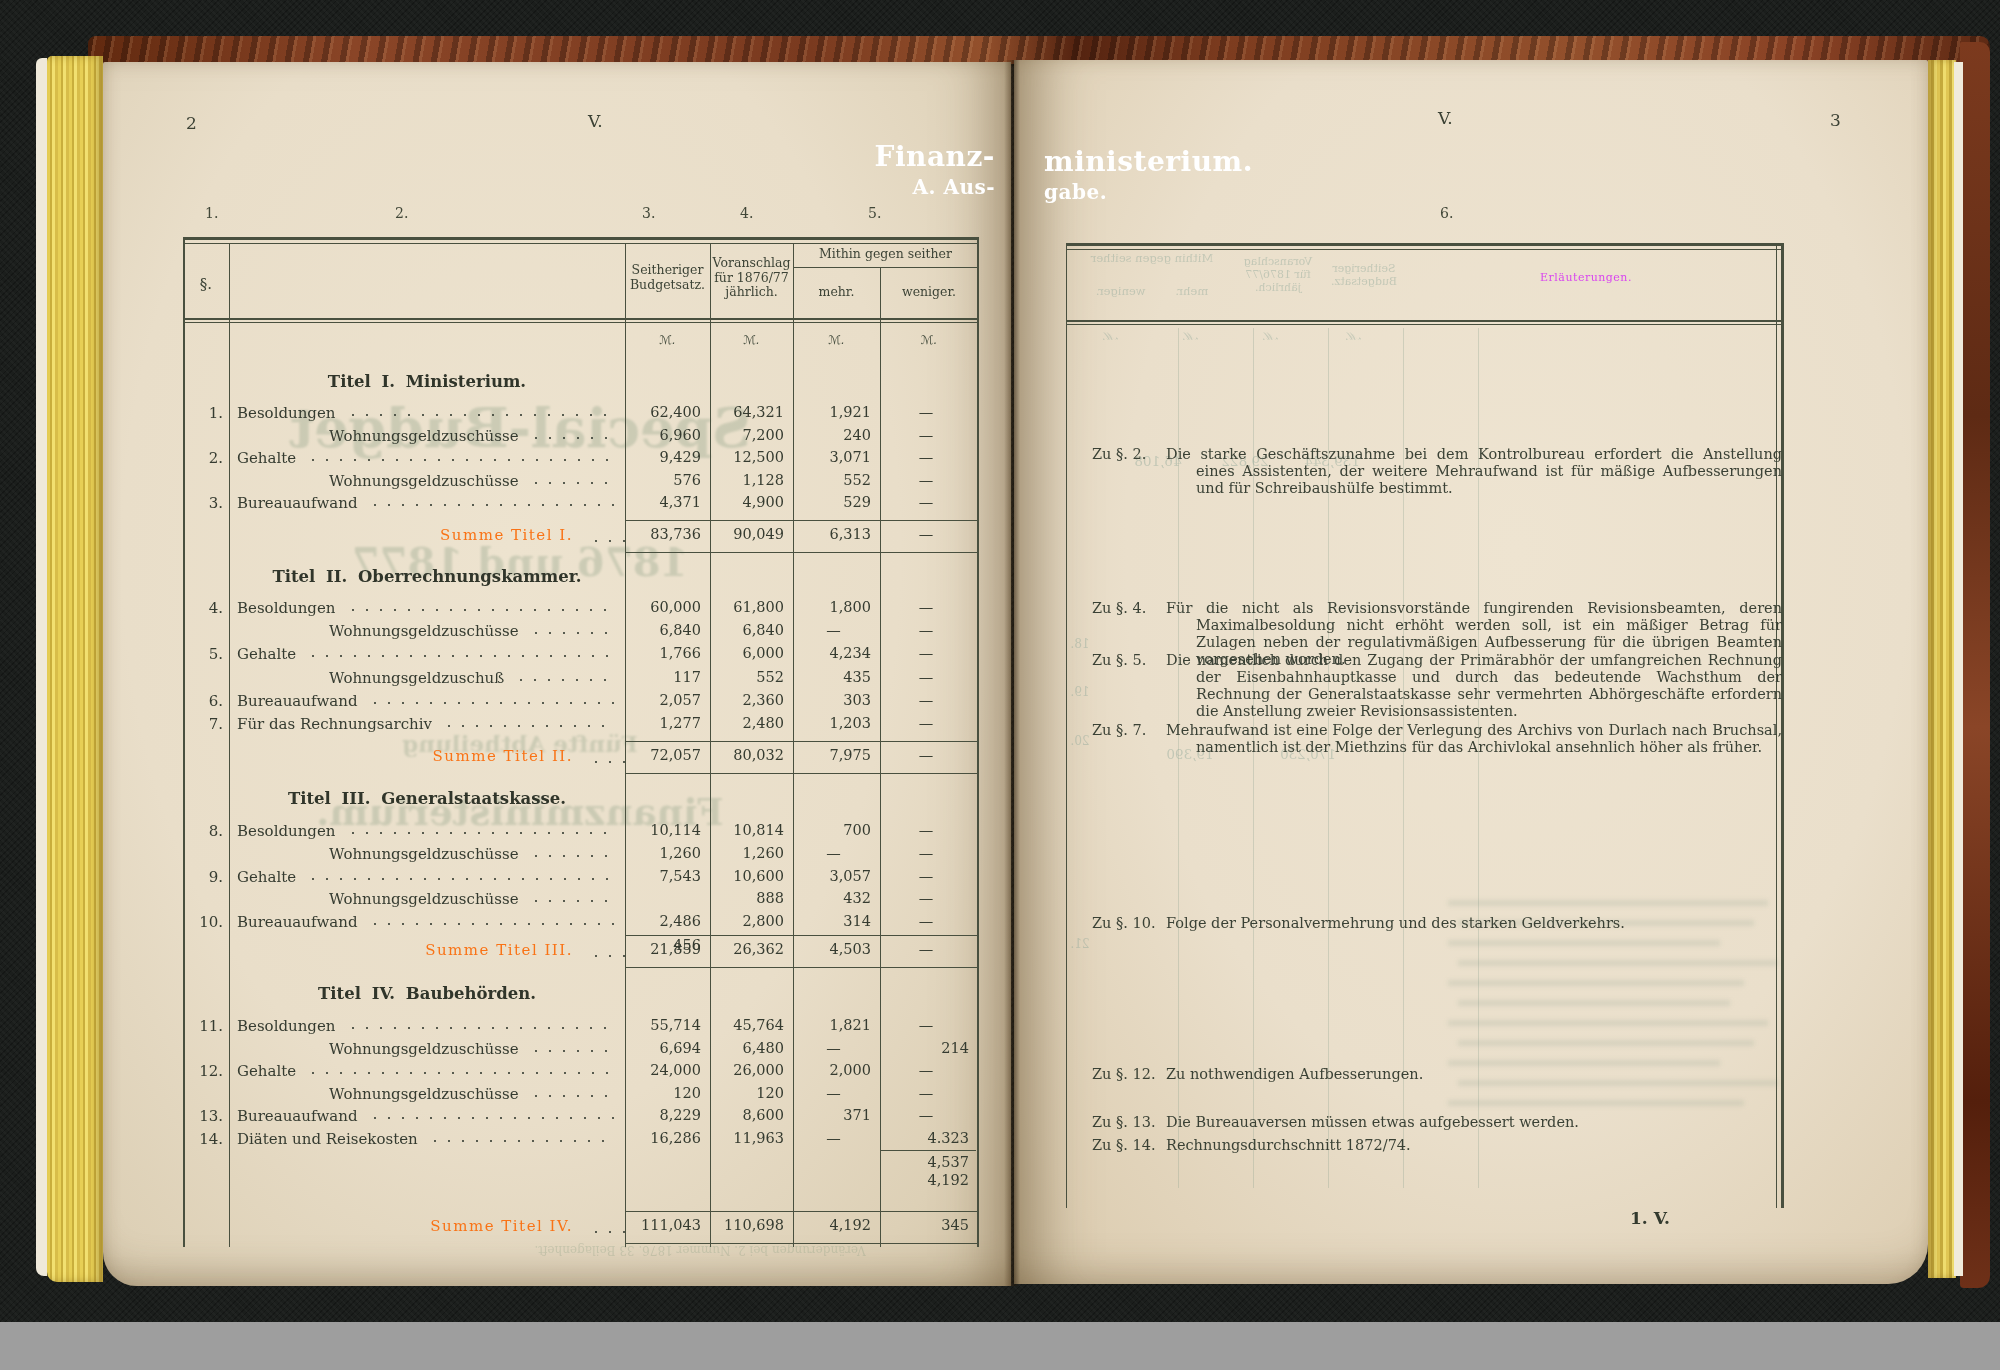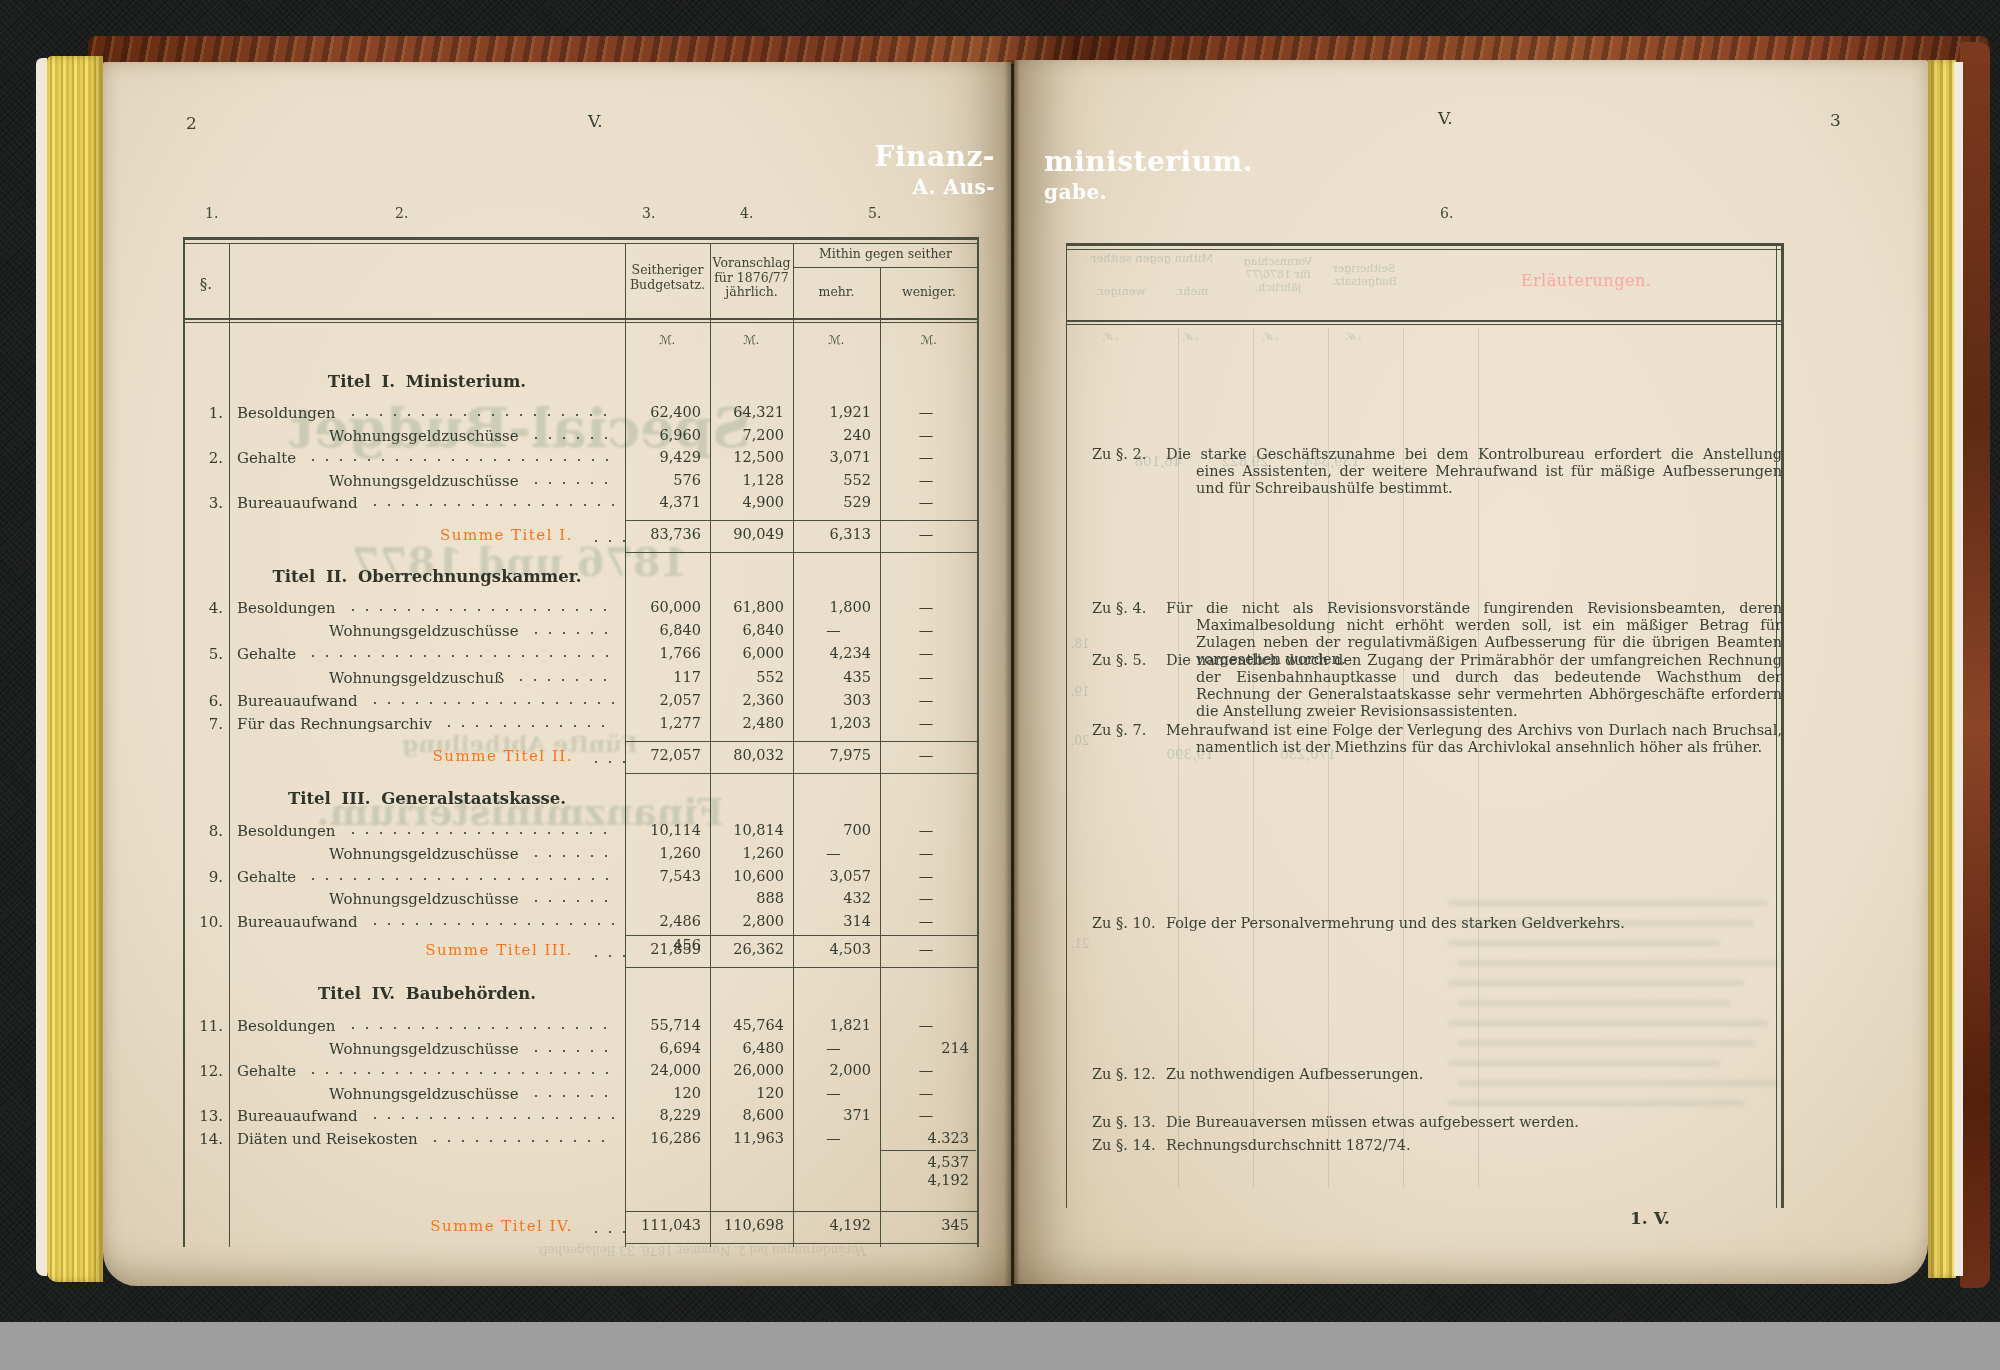--- a/index.html
+++ b/index.html
@@ -441,21 +441,21 @@
     <div class="blurline" style="left: 1448px; top: 1100px; width: 296px;"></div>
   </div>
 <div id="rtable" class="abs" style="left:1066px;top:243px;width:718px;height:965px;">
     <div class="line abs" style="left: 0px; top: 0px; width: 718px; height: 3px;"></div>
     <div class="line abs" style="left: 0px; top: 6px; width: 718px; height: 1px;"></div>
     <div class="line abs" style="left: 0px; top: 0px; width: 1px; height: 965px;"></div>
     <div class="line abs" style="left: 710px; top: 0px; width: 1px; height: 965px;"></div>
     <div class="line abs" style="left: 715px; top: 0px; width: 3px; height: 965px;"></div>
     <div class="line abs" style="left: 0px; top: 77px; width: 718px; height: 2px;"></div>
     <div class="line abs" style="left: 0px; top: 81px; width: 718px; height: 1px;"></div>
-    <div class="abs" style="left: 340px; top: 28px; width: 360px; text-align: center; font-size: 16px; color: #fca5a5; letter-spacing: 0.5px;">Erläuterungen.</div>
+    <div class="abs" style="left: 340px; top: 28px; width: 360px; text-align: center; font-size: 11px; color: #d946ef; letter-spacing: 0.5px;">Erläuterungen.</div>
     <div class="abs" style="left: 112px; top: 85px; width: 1px; height: 860px; background: rgba(130, 155, 135, 0.28);"></div>
     <div class="abs" style="left: 187px; top: 85px; width: 1px; height: 860px; background: rgba(130, 155, 135, 0.28);"></div>
     <div class="abs" style="left: 262px; top: 85px; width: 1px; height: 860px; background: rgba(130, 155, 135, 0.28);"></div>
     <div class="abs" style="left: 337px; top: 85px; width: 1px; height: 860px; background: rgba(130, 155, 135, 0.28);"></div>
     <div class="abs" style="left: 412px; top: 85px; width: 1px; height: 860px; background: rgba(130, 155, 135, 0.28);"></div>
     <div class="note abs" style="left: 26px; top: 203px; width: 690px;">
       <span class="ref">Zu §. 2.</span>
       <span class="body">Die starke Geschäftszunahme bei dem Kontrolbureau erfordert die Anstellung eines Assistenten, der weitere Mehraufwand ist für mäßige Aufbesserungen und für Schreibaushülfe bestimmt.</span>
     </div>
     <div class="note abs" style="left: 26px; top: 357px; width: 690px;">

